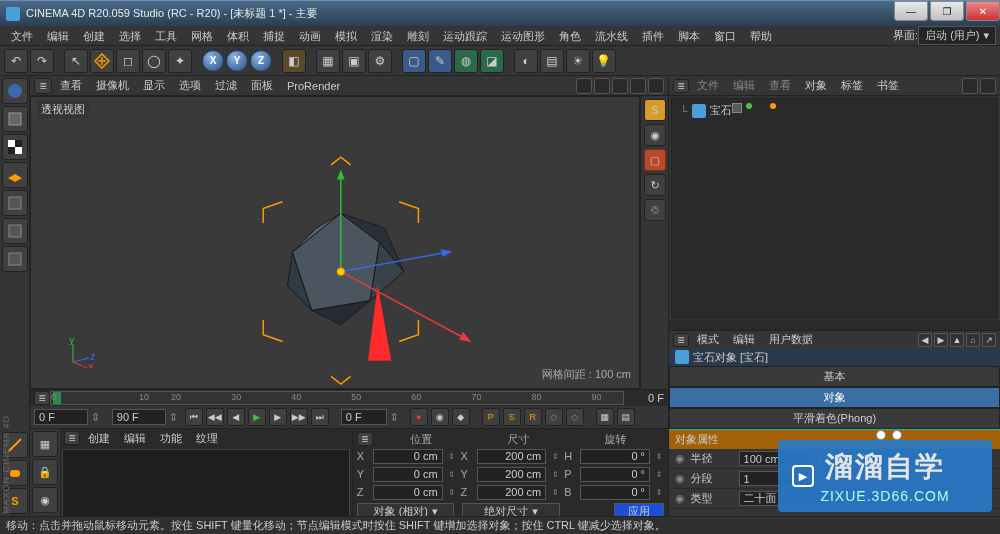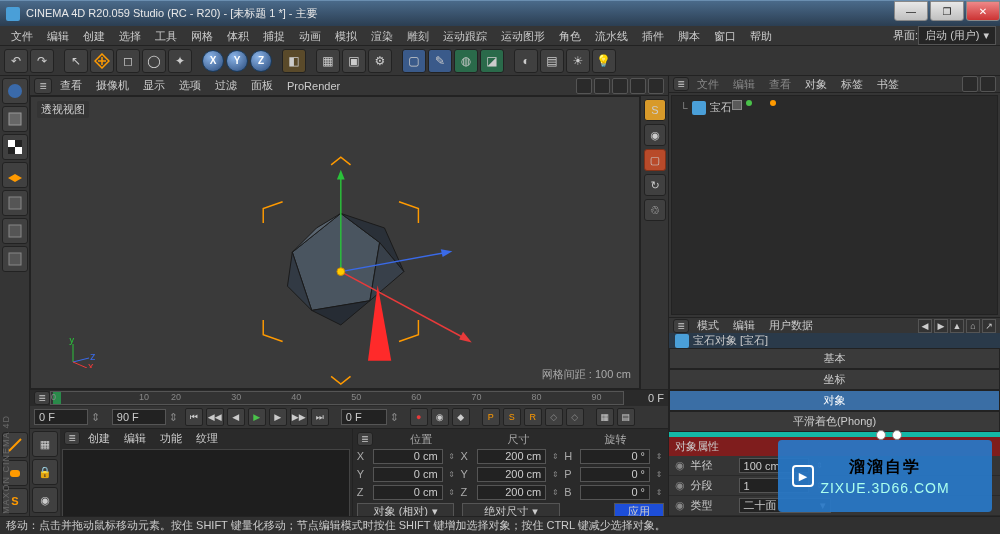--- a/index.html
+++ b/index.html
@@ -97,34 +97,34 @@
 
 .attr-header { height: 18px; display: flex; align-items: center; padding: 0 4px; gap: 2px; border-top: 1px solid #222; }
 .attr-header .ah { padding: 0 6px; }
 .attr-nav { margin-left: auto; display:flex; gap:2px; }
 .attr-nav .nv { width: 14px; height: 14px; background: #333; border: 1px solid #555; display:flex; align-items:center; justify-content:center; font-size: 9px; }
 
 .attr-title { height: 18px; background: #2a3a4a; display: flex; align-items: center; padding: 0 6px; gap: 4px; }
 .attr-tabs { display: flex; flex-direction: column; }
 .attr-tab { flex: 1; text-align: center; padding: 2px 0; background: #3a3a3a; border: 1px solid #222; }
 .attr-tab.active { background: #3a6ea5; color: #fff; }
-.attr-section-h { background: #7f1d1d; padding: 2px 6px; border-top: 5px solid #14b8a6; }
+.attr-section-h { background: #a16207; padding: 2px 6px; border-top: 1px solid #14b8a6; }
 .attr-row { display: flex; align-items: center; padding: 2px 6px; gap: 6px; border-bottom: 1px solid #2a2a2a; }
 .attr-row .al { width: 42px; color: #ccc; }
 .attr-row .bullet { color: #888; }
 .attr-row .av { width: 70px; background: #222; border: 1px solid #555; height: 15px; padding: 0 4px; display:flex; align-items:center; }
 .attr-row .dd { width: 92px; background: #222; border: 1px solid #555; height: 15px; padding: 0 4px; display:flex; align-items:center; justify-content:space-between; }
 .attr-row .sp { width: 10px; font-size: 8px; color: #888; text-align:center; }
 
 
 .statusbar { position: absolute; bottom: 0; left: 0; right: 0; height: 18px; background: #303030; display: flex; align-items: center; padding: 0 6px; color: #aaa; border-top: 1px solid #222; }
 
 
 .wm { position: absolute; right: 8px; bottom: 22px; width: 214px; height: 72px; background: rgba(40,120,200,0.92); border-radius: 4px; display:flex; align-items:center; justify-content:center; flex-direction:column; gap:2px; }
-.wm .brand { color: #000000; font-size: 16px; font-weight: bold; letter-spacing: 2px; }
+.wm .brand { color: #e5e5e5; font-size: 28px; font-weight: bold; letter-spacing: 2px; }
 .wm .sub { color: #afe; font-size: 14px; letter-spacing: 1px; }
 .wm .play { width: 22px; height: 22px; border: 2px solid #fff; border-radius: 4px; display:flex; align-items:center; justify-content:center; color:#fff; position:absolute; left:14px; }
 .wm .eyes { position: absolute; top: -10px; right: 90px; display:flex; gap:6px; }
 .wm .eye { width: 10px; height: 10px; background: #fff; border-radius: 50%; border: 1px solid #888; }
 
 .vert-logo { position: absolute; left: 1px; bottom: 20px; writing-mode: vertical-rl; transform: rotate(180deg); color: #6a6a6a; font-size: 9px; letter-spacing: 1px; }
 
 
 .scene-svg { position: absolute; left: 0; top: 0; width: 100%; height: 100%; }
 </style>
@@ -502,21 +502,20 @@
         <div class="nv">⌂</div>
         <div class="nv">↗</div>
       </div>
     </div>
     <div class="attr-title">
       <div class="obj-icon"></div>
       <span>宝石对象 [宝石]</span>
     </div>
     <div class="attr-tabs">
       <div class="attr-tab">基本</div>
-      <div class="attr-tab">坐标</div>
       <div class="attr-tab active">对象</div>
       <div class="attr-tab">平滑着色(Phong)</div>
     </div>
     <div class="attr-section-h">对象属性</div>
     <div class="attr-row">
       <span class="bullet">◉</span>
       <span class="al">半径</span>
       <div class="av">100 cm</div>
       <div class="sp">⇕</div>
     </div>

